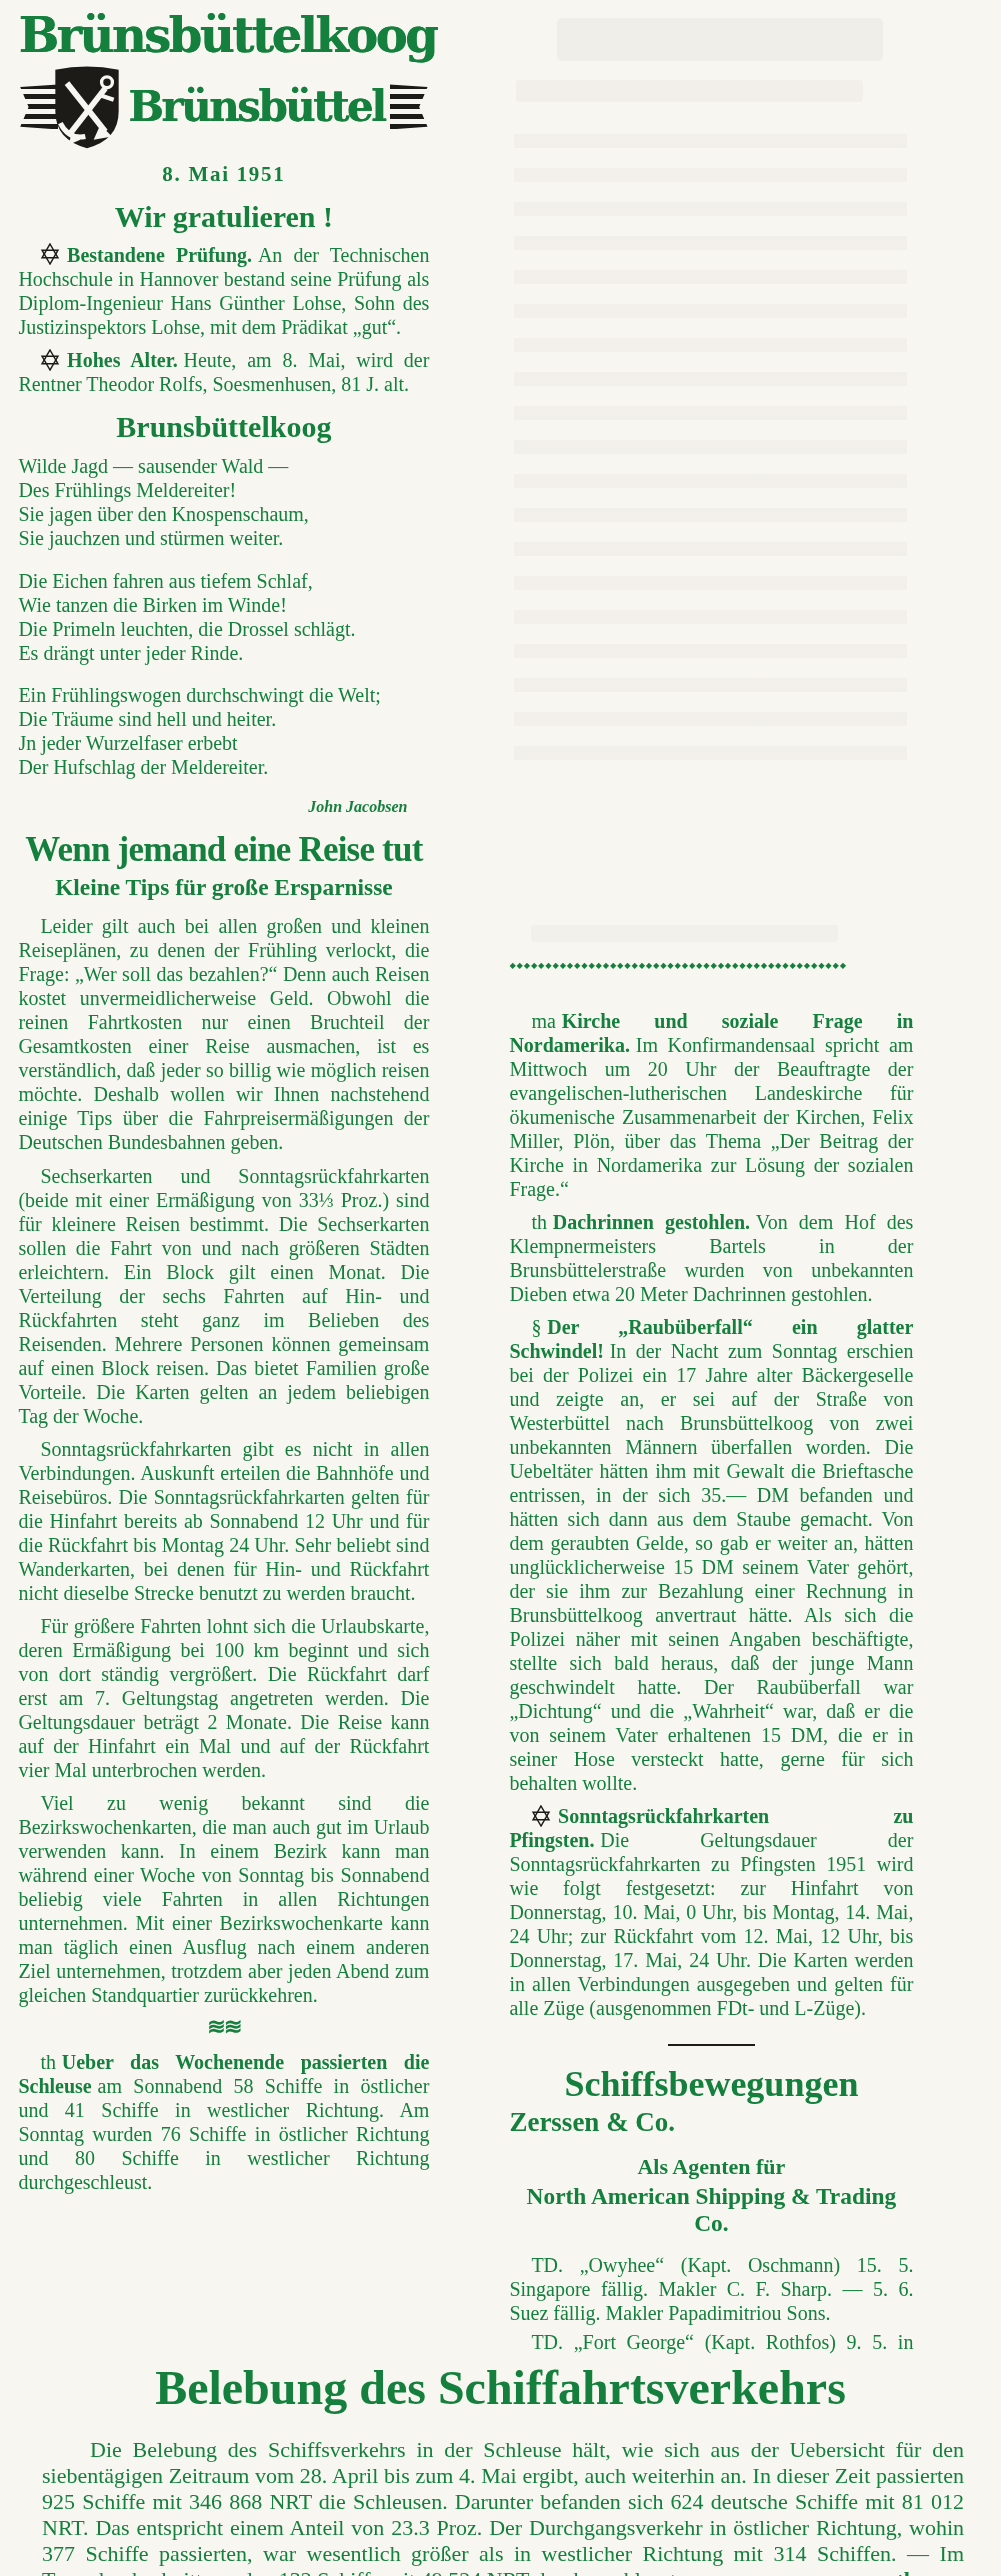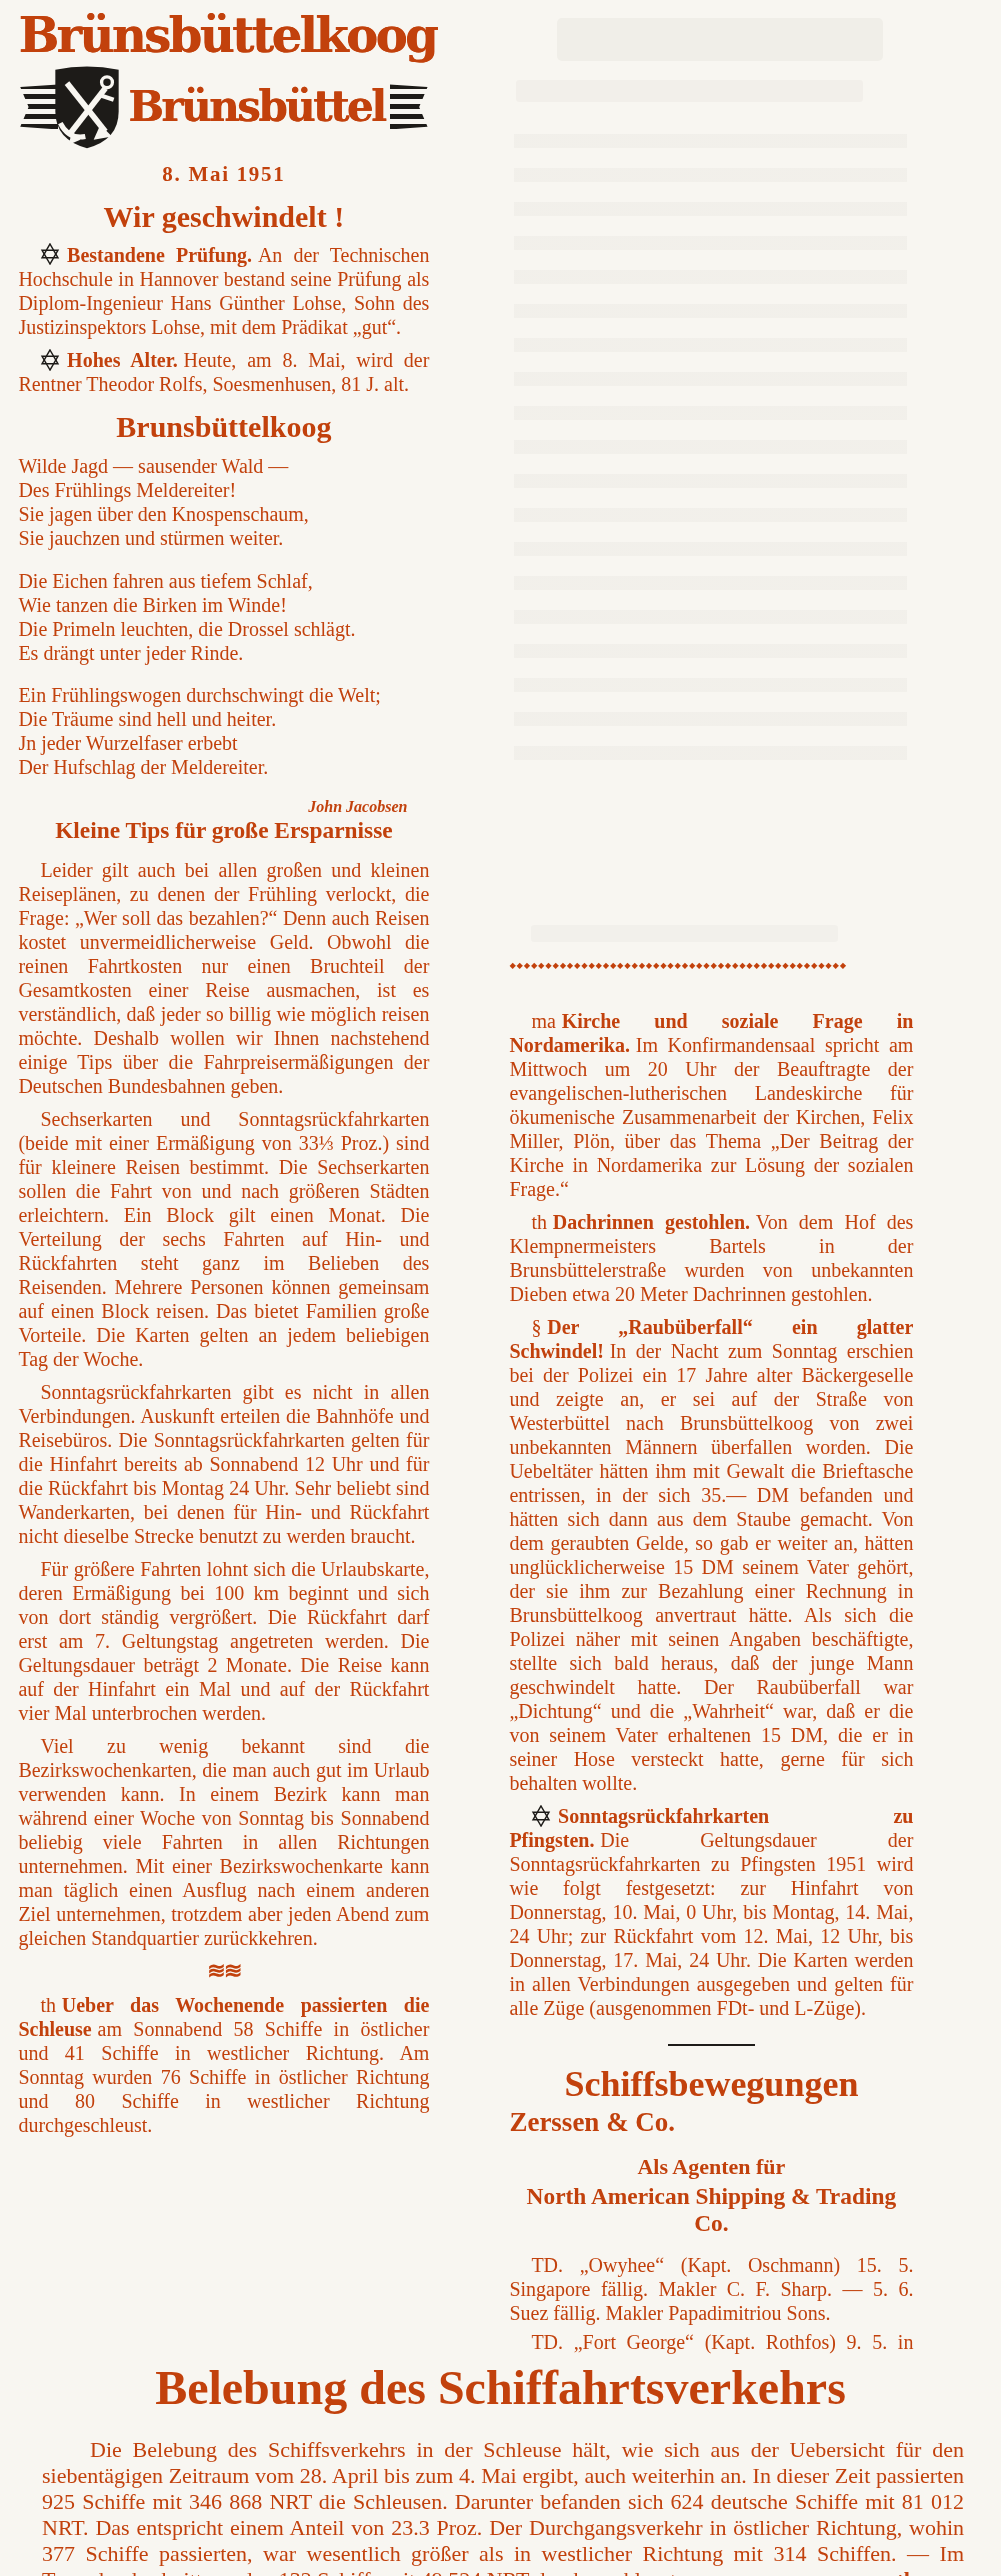--- a/index.html
+++ b/index.html
@@ -3,21 +3,21 @@
 <meta charset="utf-8">
 <style>
   html,body{margin:0;padding:0;}
   body{
     width:1001px;height:2576px;
     background:#efede8;
     font-family:"Liberation Serif","DejaVu Serif",serif;
   }
   .page{
     position:relative;width:1001px;height:2576px;overflow:hidden;
-    background:#f8f6f1;color:#c2410c;
+    background:#f8f6f1;color:#15803d;
   }
   .columns{position:absolute;top:0;left:0;width:1001px;height:2355px;overflow:hidden;display:flex;}
   .col-left{width:411px;margin-left:18.4px;flex:none;}
   .col-right{width:404px;margin-left:80px;flex:none;}
 
   
   .masthead{text-align:center;padding-top:10px;}
   .blackletter{
     font-weight:bold;letter-spacing:-2.5px;
     text-shadow:0.5px 0 currentColor;
@@ -103,21 +103,21 @@
             <line x1="56" y1="38" x2="74" y2="44" stroke="#f8f6f1" stroke-width="5"></line>
             <path d="M10 72 Q20 92 40 88" fill="none" stroke="#f8f6f1" stroke-width="6"></path>
             <path d="M34 92 L20 98 L24 82 Z" fill="#f8f6f1"></path>
           </svg>
           <span class="mast2 blackletter">Brünsbüttel</span>
           <span class="ribbon ribbon-right"></span>
         </div>
         <div class="mast-date">8. Mai 1951</div>
       </div>
 
-      <h2 class="h-section">Wir geschwindelt !</h2>
+      <h2 class="h-section">Wir gratulieren !</h2>
 
       <p class="notice">
         <svg class="star-icon" width="20" height="22" viewBox="0 0 24 26">
           <path d="M12 1 L21.5 17.5 H2.5 Z" fill="none" stroke="#1d1b18" stroke-width="1.8"></path>
           <path d="M12 25 L2.5 8.5 H21.5 Z" fill="none" stroke="#1d1b18" stroke-width="1.8"></path>
         </svg><b class="lead">Bestandene Prüfung.</b><span>An der Technischen Hochschule in Hannover bestand seine Prüfung als Diplom-Ingenieur Hans Günther Lohse, Sohn des Justizinspektors Lohse, mit dem Prädikat „gut“.</span>
       </p>
 
       <p class="notice">
         <svg class="star-icon" width="20" height="22" viewBox="0 0 24 26">
@@ -144,20 +144,21 @@
         </div>
         <div class="stanza">
           <div class="poem-line">Ein Frühlingswogen durchschwingt die Welt;</div>
           <div class="poem-line">Die Träume sind hell und heiter.</div>
           <div class="poem-line">Jn jeder Wurzelfaser erbebt</div>
           <div class="poem-line">Der Hufschlag der Meldereiter.</div>
         </div>
         <div class="poem-author">John Jacobsen</div>
       </div>
 
+      <h1 class="h-reise">Wenn jemand eine Reise tut</h1>
       <h3 class="h-tips">Kleine Tips für große Ersparnisse</h3>
 
       <p class="bodyp">Leider gilt auch bei allen großen und kleinen Reiseplänen, zu denen der Frühling verlockt, die Frage: „Wer soll das bezahlen?“ Denn auch Reisen kostet unvermeidlicherweise Geld. Obwohl die reinen Fahrtkosten nur einen Bruchteil der Gesamtkosten einer Reise ausmachen, ist es verständlich, daß jeder so billig wie möglich reisen möchte. Deshalb wollen wir Ihnen nachstehend einige Tips über die Fahrpreisermäßigungen der Deutschen Bundesbahnen geben.</p>
       <p class="bodyp">Sechserkarten und Sonntagsrückfahrkarten (beide mit einer Ermäßigung von 33⅓ Proz.) sind für kleinere Reisen bestimmt. Die Sechserkarten sollen die Fahrt von und nach größeren Städten erleichtern. Ein Block gilt einen Monat. Die Verteilung der sechs Fahrten auf Hin- und Rückfahrten steht ganz im Belieben des Reisenden. Mehrere Personen können gemeinsam auf einen Block reisen. Das bietet Familien große Vorteile. Die Karten gelten an jedem beliebigen Tag der Woche.</p>
       <p class="bodyp">Sonntagsrückfahrkarten gibt es nicht in allen Verbindungen. Auskunft erteilen die Bahnhöfe und Reisebüros. Die Sonntagsrückfahrkarten gelten für die Hinfahrt bereits ab Sonnabend 12 Uhr und für die Rückfahrt bis Montag 24 Uhr. Sehr beliebt sind Wanderkarten, bei denen für Hin- und Rückfahrt nicht dieselbe Strecke benutzt zu werden braucht.</p>
       <p class="bodyp">Für größere Fahrten lohnt sich die Urlaubskarte, deren Ermäßigung bei 100 km beginnt und sich von dort ständig vergrößert. Die Rückfahrt darf erst am 7. Geltungstag angetreten werden. Die Geltungsdauer beträgt 2 Monate. Die Reise kann auf der Hinfahrt ein Mal und auf der Rückfahrt vier Mal unterbrochen werden.</p>
       <p class="bodyp">Viel zu wenig bekannt sind die Bezirkswochenkarten, die man auch gut im Urlaub verwenden kann. In einem Bezirk kann man während einer Woche von Sonntag bis Sonnabend beliebig viele Fahrten in allen Richtungen unternehmen. Mit einer Bezirkswochenkarte kann man täglich einen Ausflug nach einem anderen Ziel unternehmen, trotzdem aber jeden Abend zum gleichen Standquartier zurückkehren.</p>
 
       <div class="ornament">≋≋</div>
 

